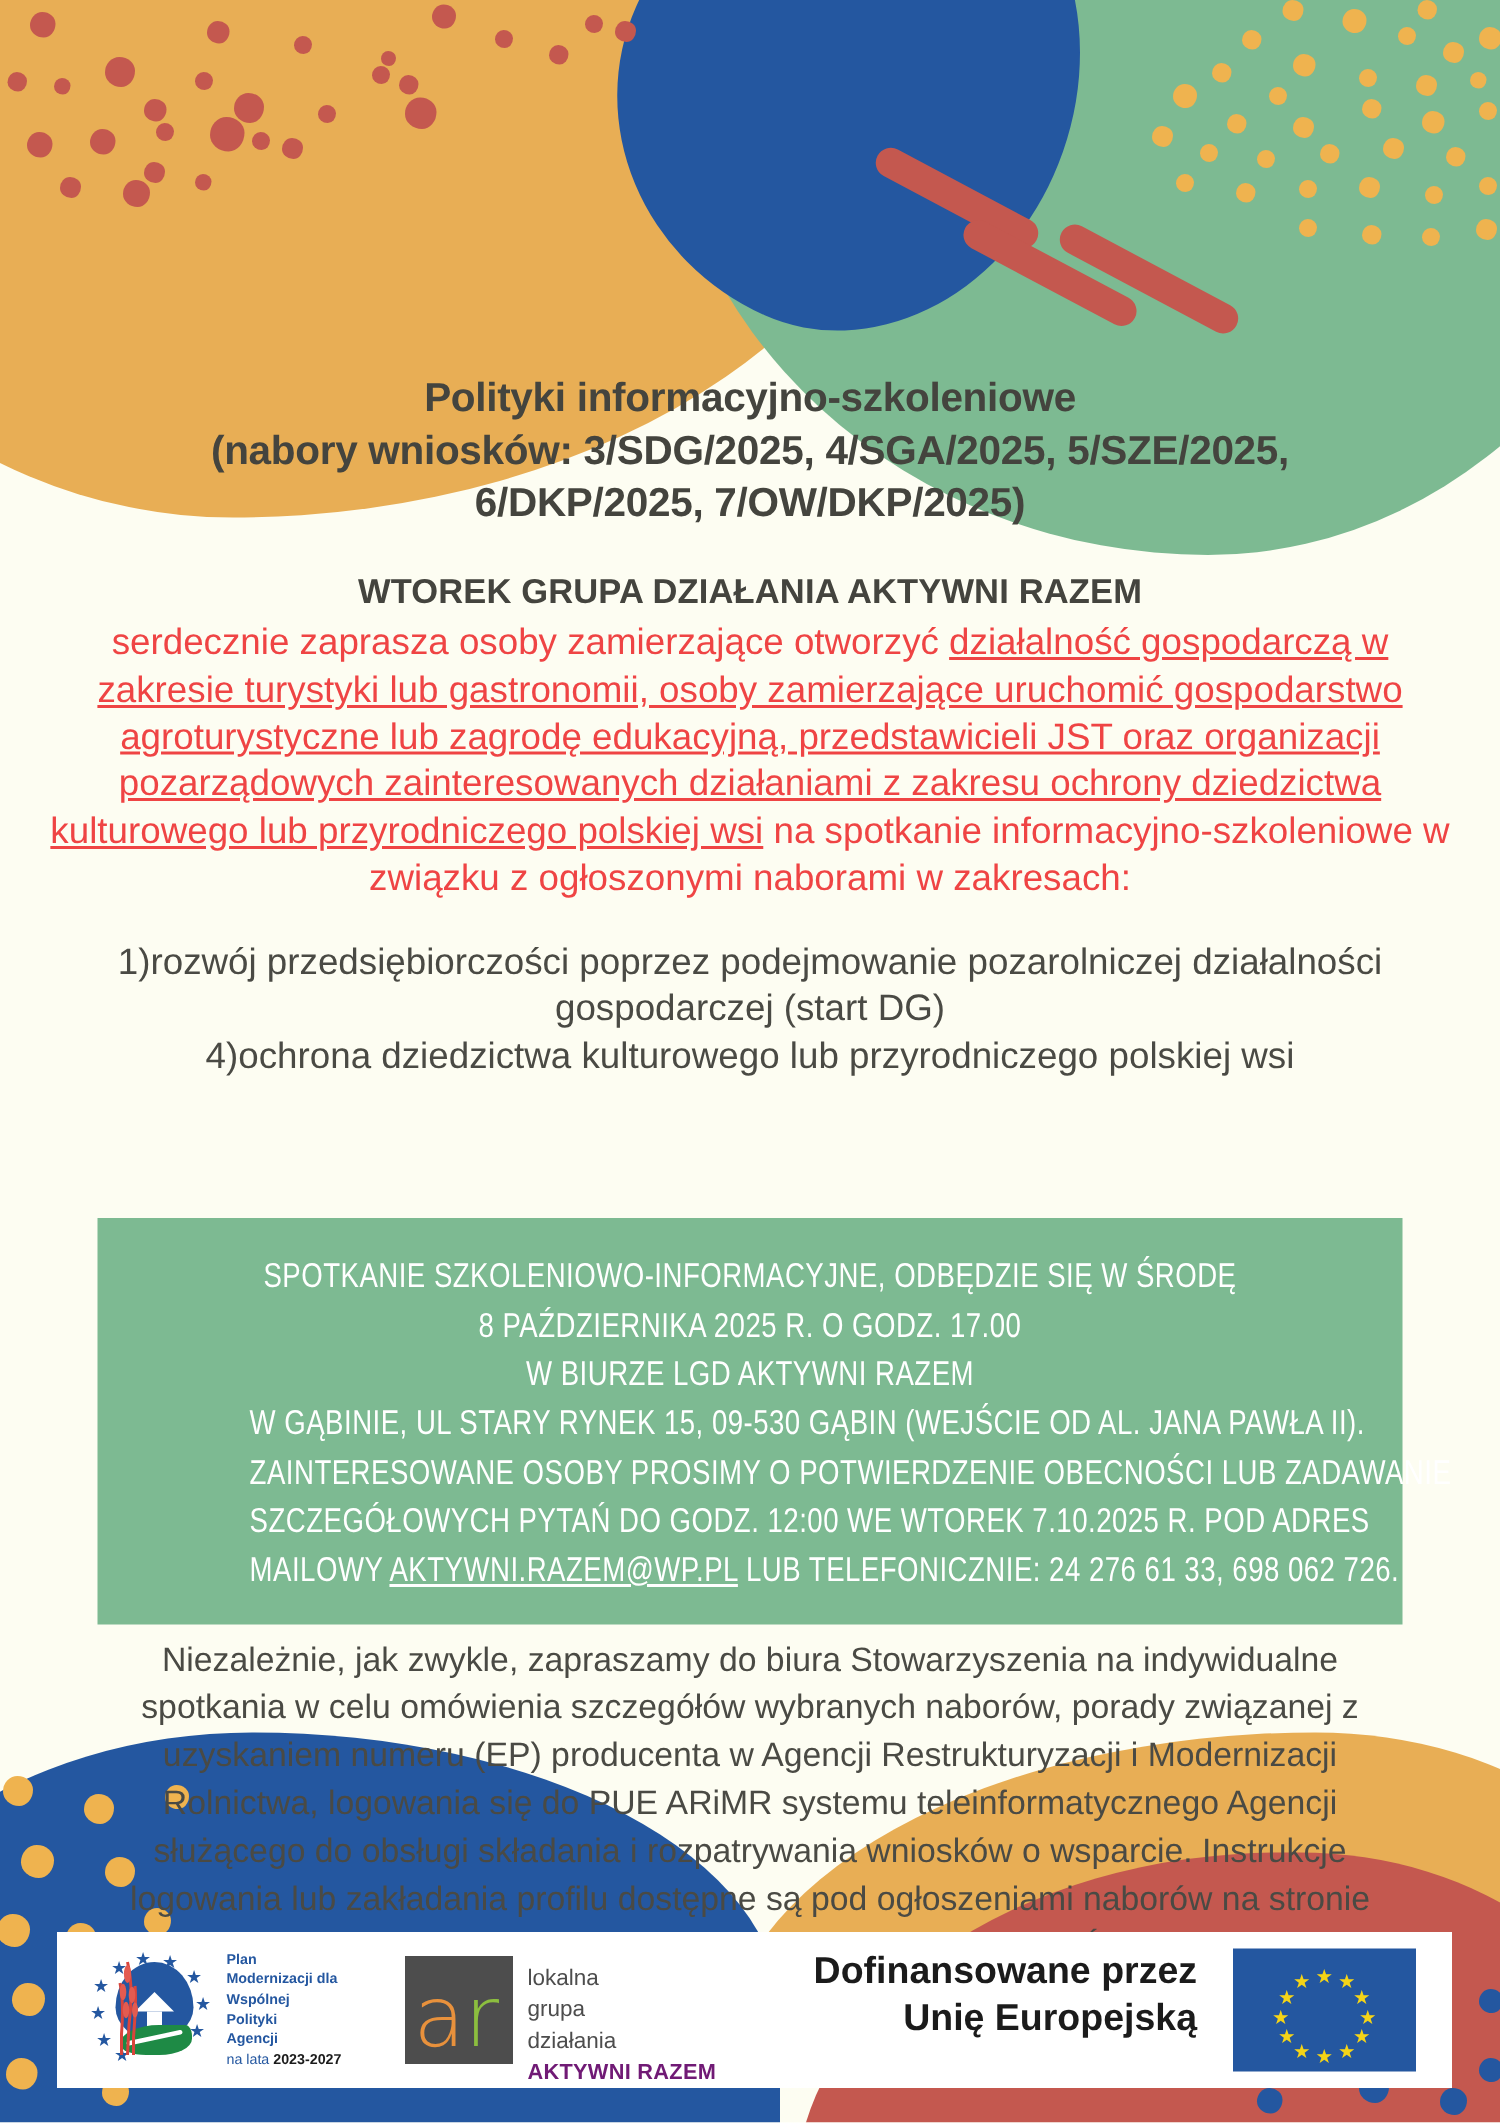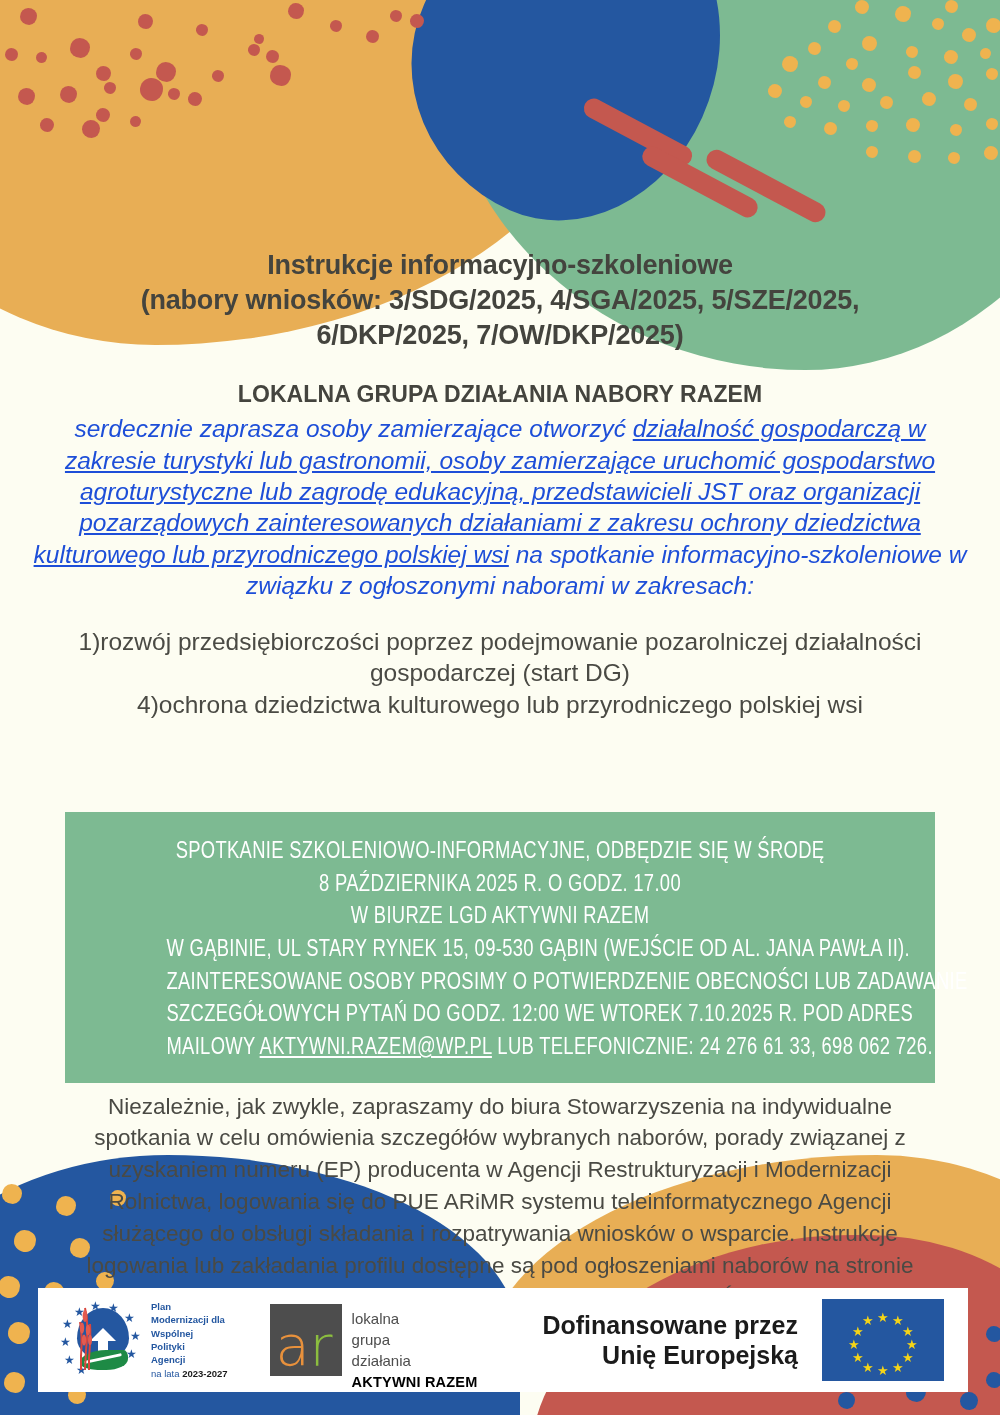--- a/index.html
+++ b/index.html
@@ -96,22 +96,21 @@
     margin-top: 28px;
     color: #44443E;
   }
 
   .intro {
     text-align: center;
     font-size: 24.5px;
     line-height: 1.28;
     margin-top: 5px;
     padding: 0 28px;
-    color: #1d4ed8;
-    font-style: italic;
+    color: #ef4444;
   }
   .intro u { text-decoration: underline; text-underline-offset: 2px; }
 
   .list-block {
     text-align: center;
     font-size: 24.5px;
     line-height: 1.28;
     padding: 0 38px;
     color: #4A4A44;
   }
@@ -240,28 +239,28 @@
   }
   .ar-text {
     margin-left: 10px;
     font-size: 15px;
     line-height: 1.42;
     color: #4D4D4D;
     margin-top: 20px;
   }
   .ar-text .strong {
     font-weight: bold;
-    color: #000000;
+    color: #701a75;
     font-size: 14.5px;
     letter-spacing: 0.2px;
   }
 
   .logo-eu {
     display: flex;
-    align-items: center;
+    align-items: flex-start;
     margin-left: auto;
     margin-right: 24px;
   }
   .eu-text {
     text-align: right;
     font-weight: bold;
     font-size: 25px;
     line-height: 1.22;
     color: #1B1B1B;
     margin-right: 24px;
@@ -386,26 +385,26 @@
     <div class="dot" style="left:986px;top:1326px;width:16px;height:16px;background:#2457A0;"></div>
     <div class="dot" style="left:906px;top:1382px;width:20px;height:20px;background:#2457A0;"></div>
     <div class="dot" style="left:960px;top:1392px;width:18px;height:18px;background:#2457A0;"></div>
     <div class="dot" style="left:838px;top:1392px;width:17px;height:17px;background:#2457A0;"></div>
     <div class="dot" style="left:986px;top:1372px;width:16px;height:16px;background:#2457A0;"></div>
   </div>
 
   <div class="content">
 
     <div class="title-block">
-      <span class="title-line">Instrukcje informacyjno-szkoleniowe</span>
+      <span class="title-line">Polityki informacyjno-szkoleniowe</span>
       <span class="title-line">(nabory wniosków: 3/SDG/2025, 4/SGA/2025, 5/SZE/2025,</span>
       <span class="title-line">6/DKP/2025, 7/OW/DKP/2025)</span>
     </div>
 
-    <div class="org-name">LOKALNA GRUPA DZIAŁANIA NABORY RAZEM</div>
+    <div class="org-name">WTOREK GRUPA DZIAŁANIA AKTYWNI RAZEM</div>
 
     <p class="intro">
       <span>serdecznie zaprasza osoby zamierzające otworzyć </span><u>działalność gospodarczą w zakresie turystyki lub gastronomii, osoby zamierzające uruchomić gospodarstwo agroturystyczne lub zagrodę edukacyjną, przedstawicieli JST oraz organizacji pozarządowych zainteresowanych działaniami z zakresu ochrony dziedzictwa kulturowego lub przyrodniczego polskiej wsi</u><span> na spotkanie informacyjno-szkoleniowe w związku z ogłoszonymi naborami w zakresach:</span>
     </p>
 
     <div class="list-block">
       <span class="list-item">1)rozwój przedsiębiorczości poprzez podejmowanie pozarolniczej działalności gospodarczej (start DG)</span>
       <span class="list-item">4)ochrona dziedzictwa kulturowego lub przyrodniczego polskiej wsi</span>
     </div>
   </div>

